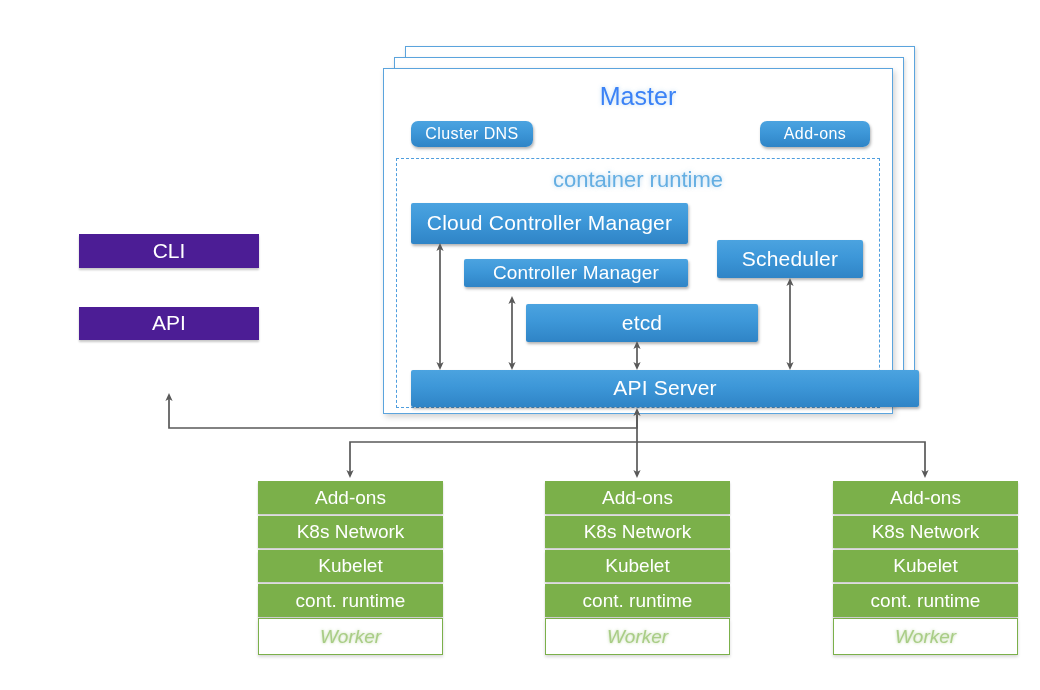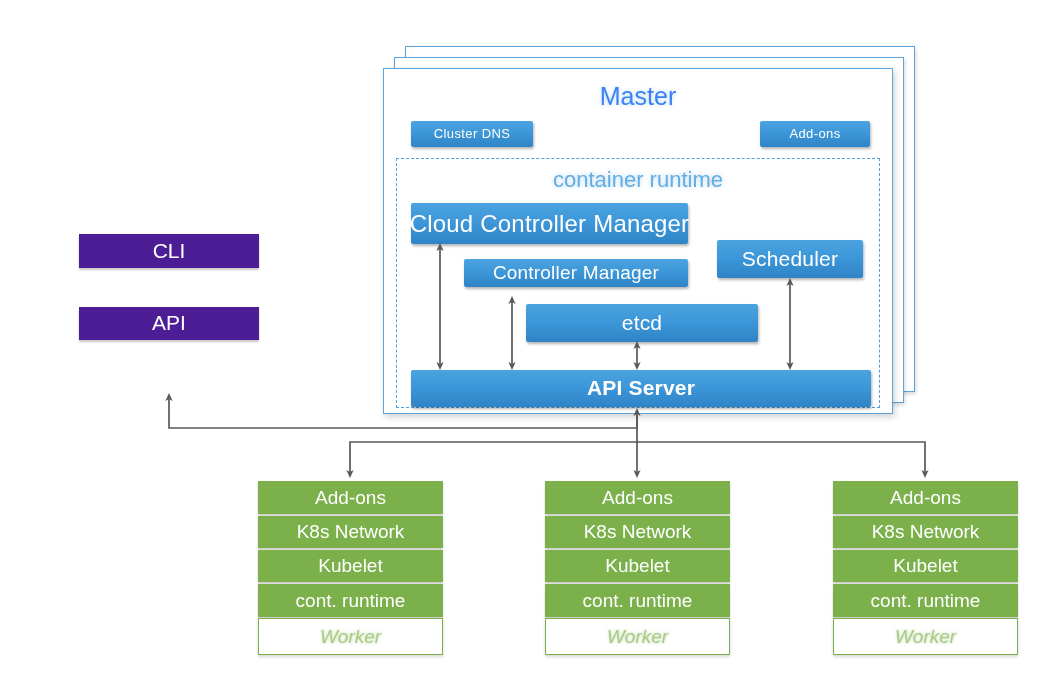--- a/index.html
+++ b/index.html
@@ -29,22 +29,23 @@
   
   .bluebox{
     background:linear-gradient(to bottom,#4ba3e0 0%,#3d97d8 45%,#2f84c6 100%);
     color:#ffffff;
     border-radius:2px;
     box-shadow:1px 2px 3px rgba(0,0,0,.30);
     font-weight:400;
     letter-spacing:.2px;
   }
   .bluebox.small{
-    font-size:13px;
+    font-size:16px;
     letter-spacing:.4px;
+    border-radius:7px;
   }
 
   
   .orangebox{
     background:#4c1d95;
     color:#ffffff;
     box-shadow:0 2px 2px rgba(0,0,0,.22);
     font-size:21px;
   }
   .accesslabel{
@@ -118,29 +119,29 @@
   <div class="card card-front" style="left:383px;top:68px;width:510px;height:346px;"></div>
 
   <div class="master-title" style="left:383px;top:82px;width:510px;text-align:center;">Master</div>
 
   <div class="blk bluebox small" style="left:411px;top:121px;width:122px;height:26px;">Cluster DNS</div>
   <div class="blk bluebox small" style="left:760px;top:121px;width:110px;height:26px;">Add-ons</div>
 
   <div class="dashedbox" style="left:396px;top:158px;width:484px;height:250px;"></div>
   <div class="runtime-title" style="left:396px;top:167px;width:484px;text-align:center;">container runtime</div>
 
-  <div class="blk bluebox" style="left:411px;top:203px;width:277px;height:41px;font-size:24px;">Cloud Controller Manager</div>
+  <div class="blk bluebox" style="left:411px;top:203px;width:277px;height:41px;font-size:21px;">Cloud Controller Manager</div>
 
   <div class="blk bluebox" style="left:464px;top:259px;width:224px;height:28px;font-size:19px;">Controller Manager</div>
 
   <div class="blk bluebox" style="left:526px;top:304px;width:232px;height:38px;font-size:21px;">etcd</div>
 
   <div class="blk bluebox" style="left:717px;top:240px;width:146px;height:38px;font-size:21px;">Scheduler</div>
 
-  <div class="blk bluebox" style="left:411px;top:370px;width:460px;height:37px;font-size:21px;font-weight:bold;">API Server</div>
+  <div class="blk bluebox" style="left:411px;top:370px;width:508px;height:37px;font-size:21px;">API Server</div>
 
   <div class="blk orangebox" style="left:79px;top:234px;width:180px;height:34px;">CLI</div>
   <div class="blk orangebox" style="left:79px;top:307px;width:180px;height:33px;">API</div>
 
   <div class="blk greenbox" style="left:258px;top:481px;width:185px;height:33px;">Add-ons</div>
   <div class="blk greenbox" style="left:258px;top:516px;width:185px;height:32px;">K8s Network</div>
   <div class="blk greenbox" style="left:258px;top:550px;width:185px;height:32px;">Kubelet</div>
   <div class="blk greenbox" style="left:258px;top:584px;width:185px;height:33px;">cont. runtime</div>
   <div class="blk workerlabel" style="left:258px;top:618px;width:185px;height:37px;">Worker</div>
 

